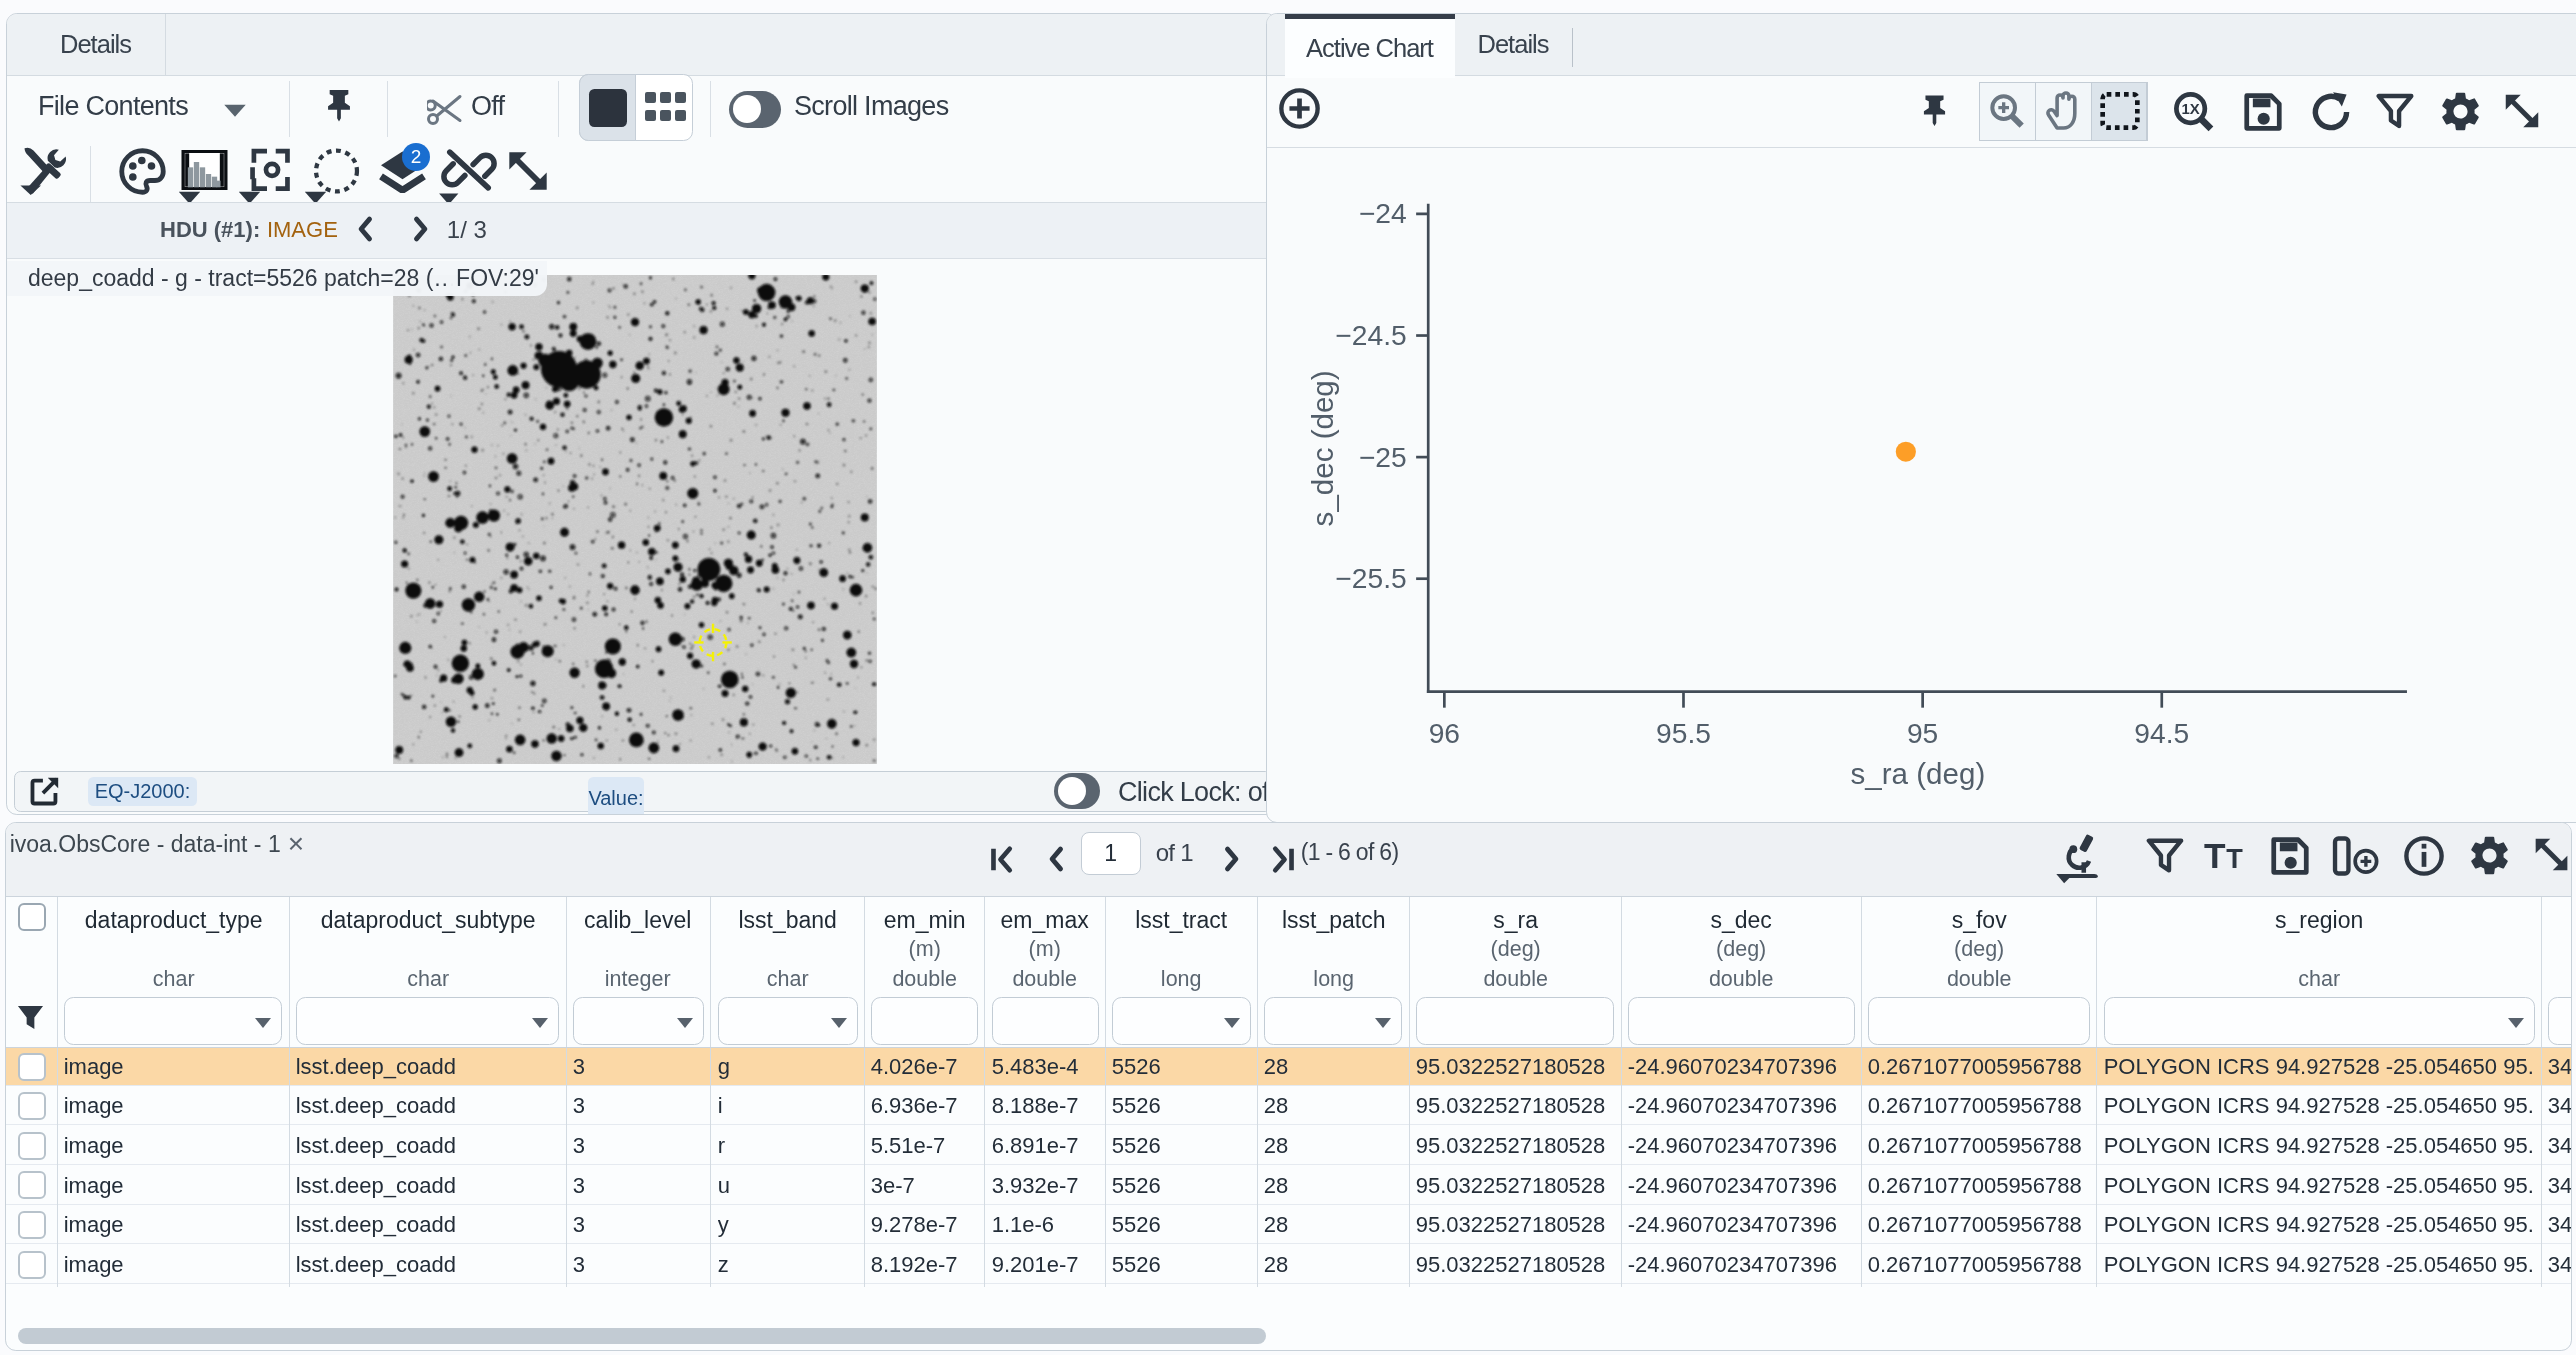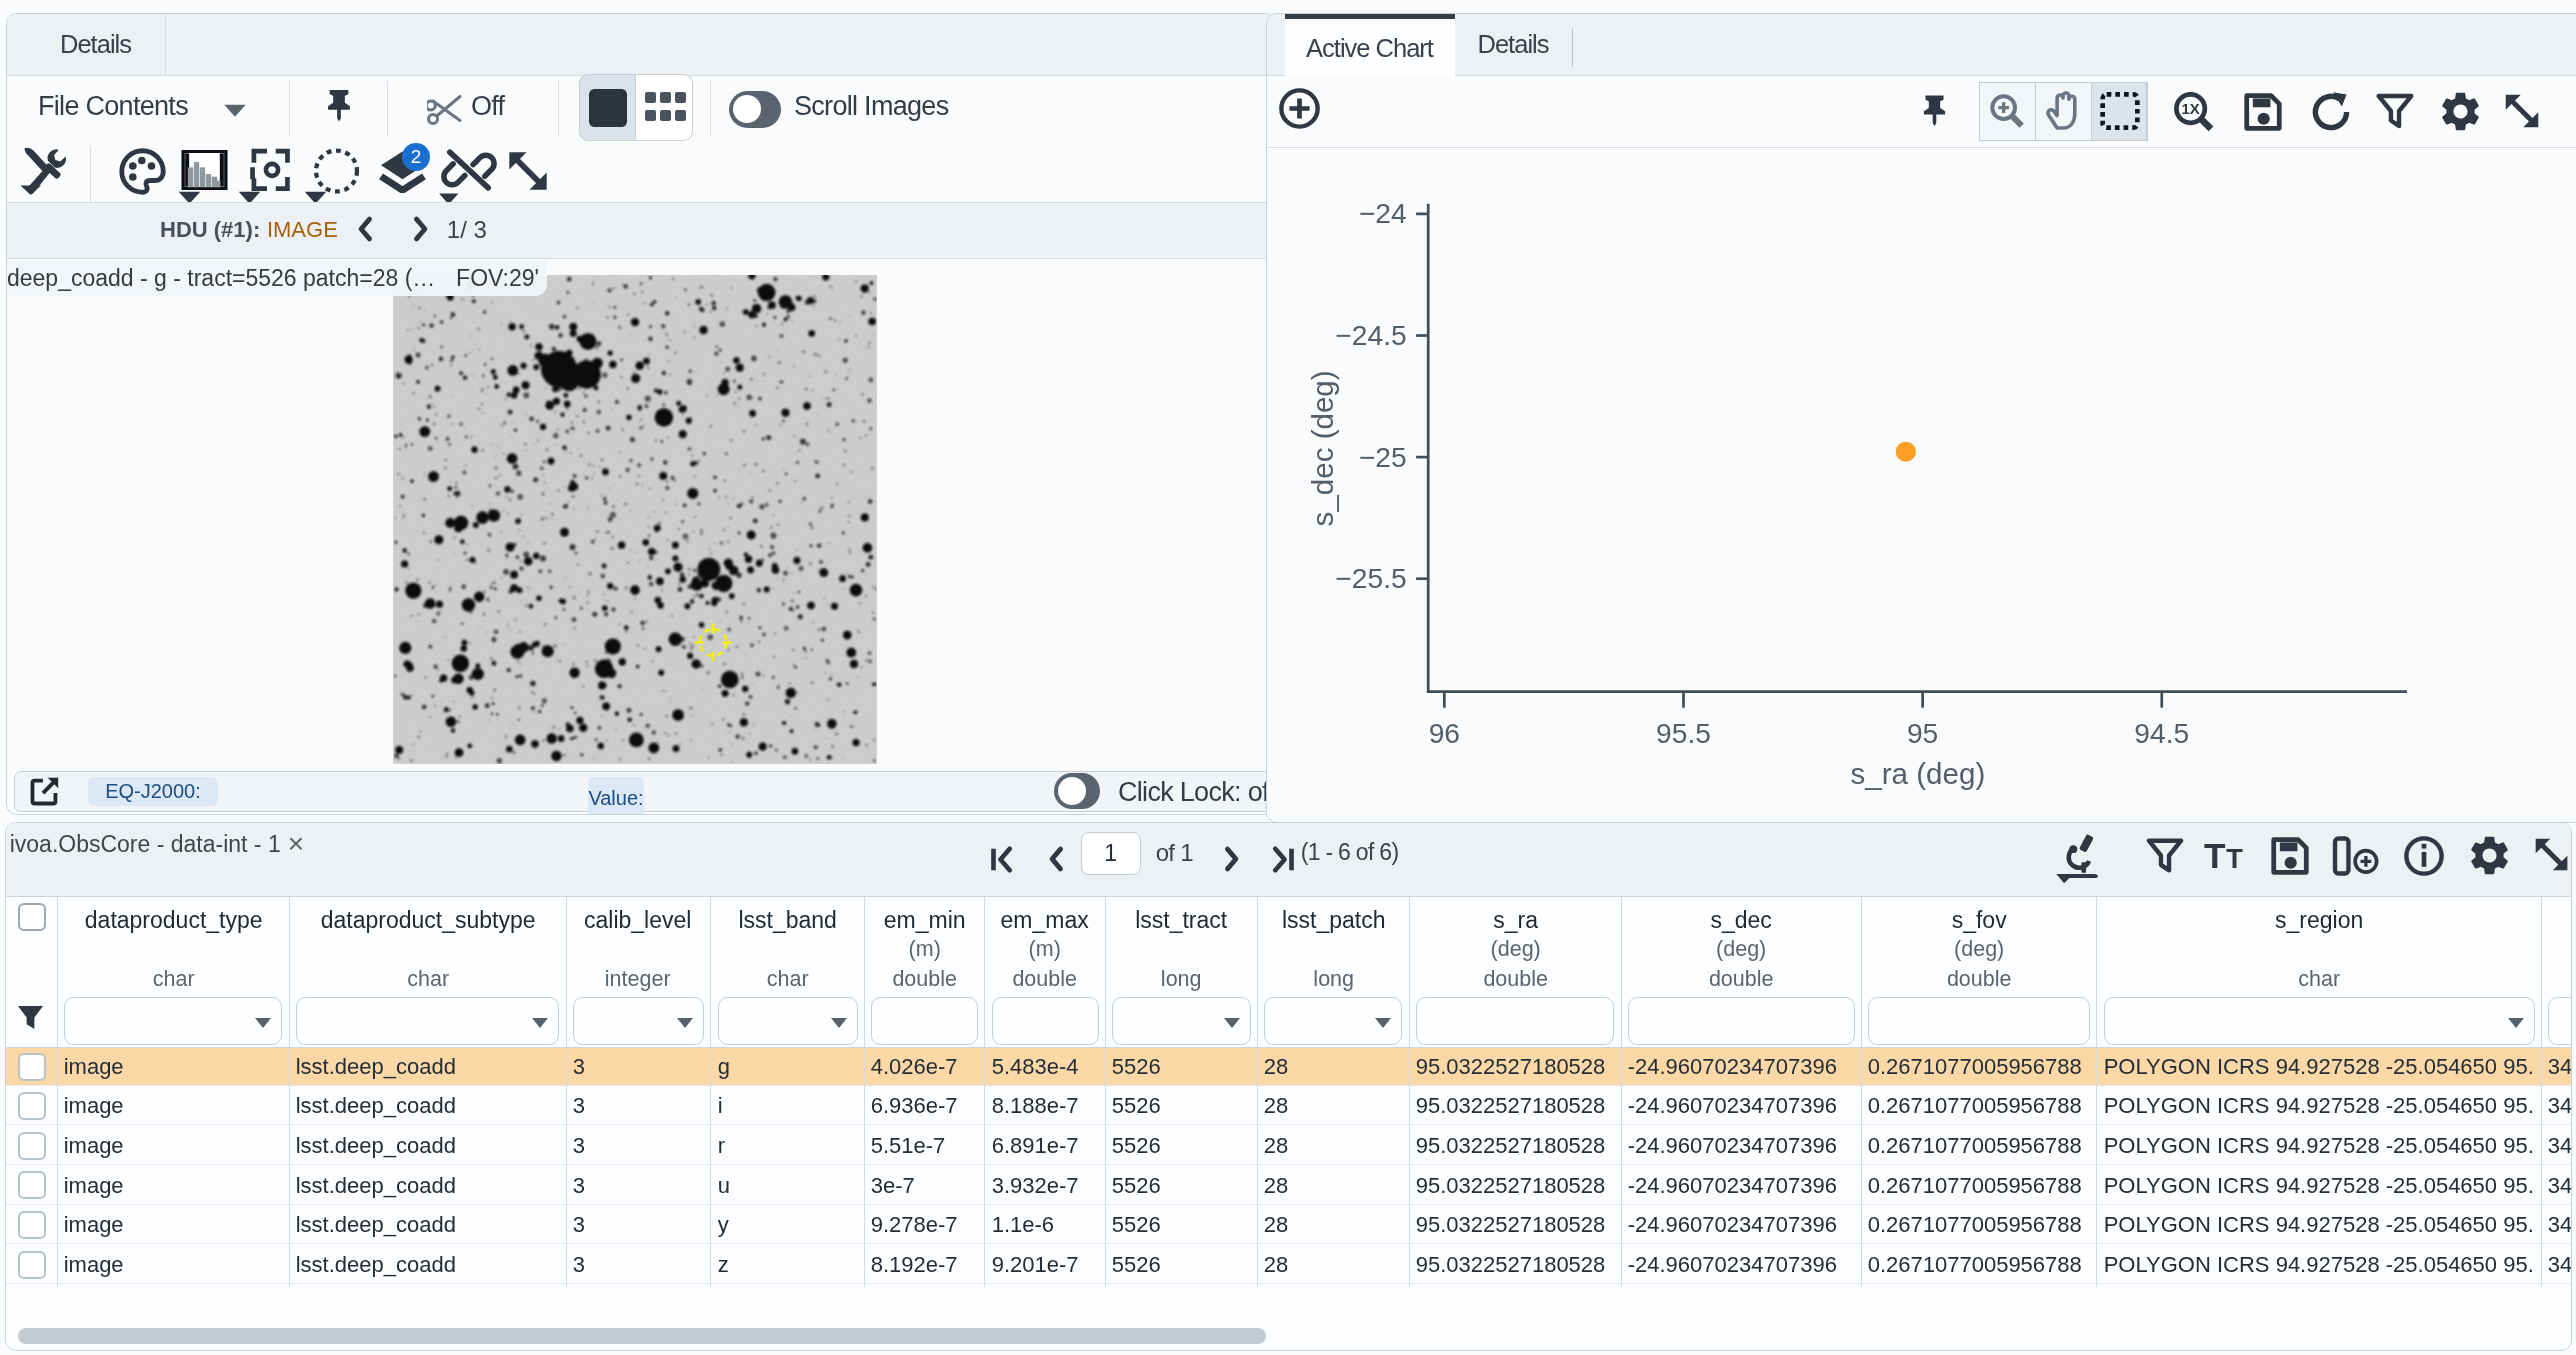--- a/index.html
+++ b/index.html
@@ -1481,32 +1481,32 @@
 <rect width="720" height="728" filter="url(#nz)" opacity="0.07"></rect>
 <g stroke="#f5f200" stroke-width="3.5" fill="none">
 <circle cx="476" cy="547" r="20" stroke-dasharray="9 7"></circle>
 <line x1="476" y1="519" x2="476" y2="533"></line>
           <line x1="476" y1="561" x2="476" y2="575"></line>
 <line x1="448" y1="547" x2="462" y2="547"></line>
           <line x1="490" y1="547" x2="504" y2="547"></line>
 </g>
       </svg></div>
 <div class="abs" style="left:0;top:247px;width:441px;height:35px;background:rgba(243,246,249,0.96);display:flex;align-items:center">
-      <span style="margin-left:0;font-size:23px;color:#333b45;white-space:nowrap">deep_coadd - g - tract=5526 patch=28 (…</span>
+      <span style="margin-left:21px;font-size:23px;color:#333b45;white-space:nowrap">deep_coadd - g - tract=5526 patch=28 (…</span>
     </div>
 <div class="abs" style="left:441px;top:247px;width:99px;height:35px;background:rgba(243,246,249,0.96);border-radius:0 0 12px 0;display:flex;align-items:center;justify-content:center">
       <span style="font-size:23px;color:#333b45">FOV:29'</span>
     </div>
 <div class="abs" style="left:6.7px;top:757px;width:1258px;height:41px;background:#f2f5f7;border:1.3px solid #c5ced6;border-radius:6.7px"></div>
 <div class="icon" style="left:22px;top:761px"><svg width="32" height="32" viewBox="0 0 46 46">
 <path d="M20 8 H8 a3 3 0 0 0-3 3 v27 a3 3 0 0 0 3 3 h27 a3 3 0 0 0 3-3 V26" fill="none" stroke="#222a33" stroke-width="5.5"></path>
 <line x1="20" y1="26" x2="40" y2="6" stroke="#222a33" stroke-width="5.5"></line>
 <path d="M27 4 h15 v15z" fill="#222a33"></path>
       </svg></div>
-<div class="pill" style="left:81px;top:763px;width:130px;height:29px">EQ-J2000:</div>
+<div class="pill" style="left:81px;top:763px;width:109px;height:29px">EQ-J2000:</div>
 <div class="pill" style="left:581px;top:763px;width:56px;height:43px">Value:</div>
 <div class="toggle" style="left:1047px;top:759px;width:46px;height:36px"></div>
     <div class="knob" style="left:1051px;top:763px;width:28px;height:28px"></div>
 <div class="lbl" style="left:1111px;top:763px">Click Lock: off</div>
 </div>
 <div class="panel" style="left:1266px;top:12.8px;width:1373px;height:810px">
 <div class="tabstrip"></div>
 <div class="tab active" style="left:17.5px;width:170px">Active Chart</div>
 <div class="tab" style="left:187px;width:118px">Details</div>
 <div class="vdiv" style="left:305px;top:14px;height:39px;background:#b9c1c9"></div>

